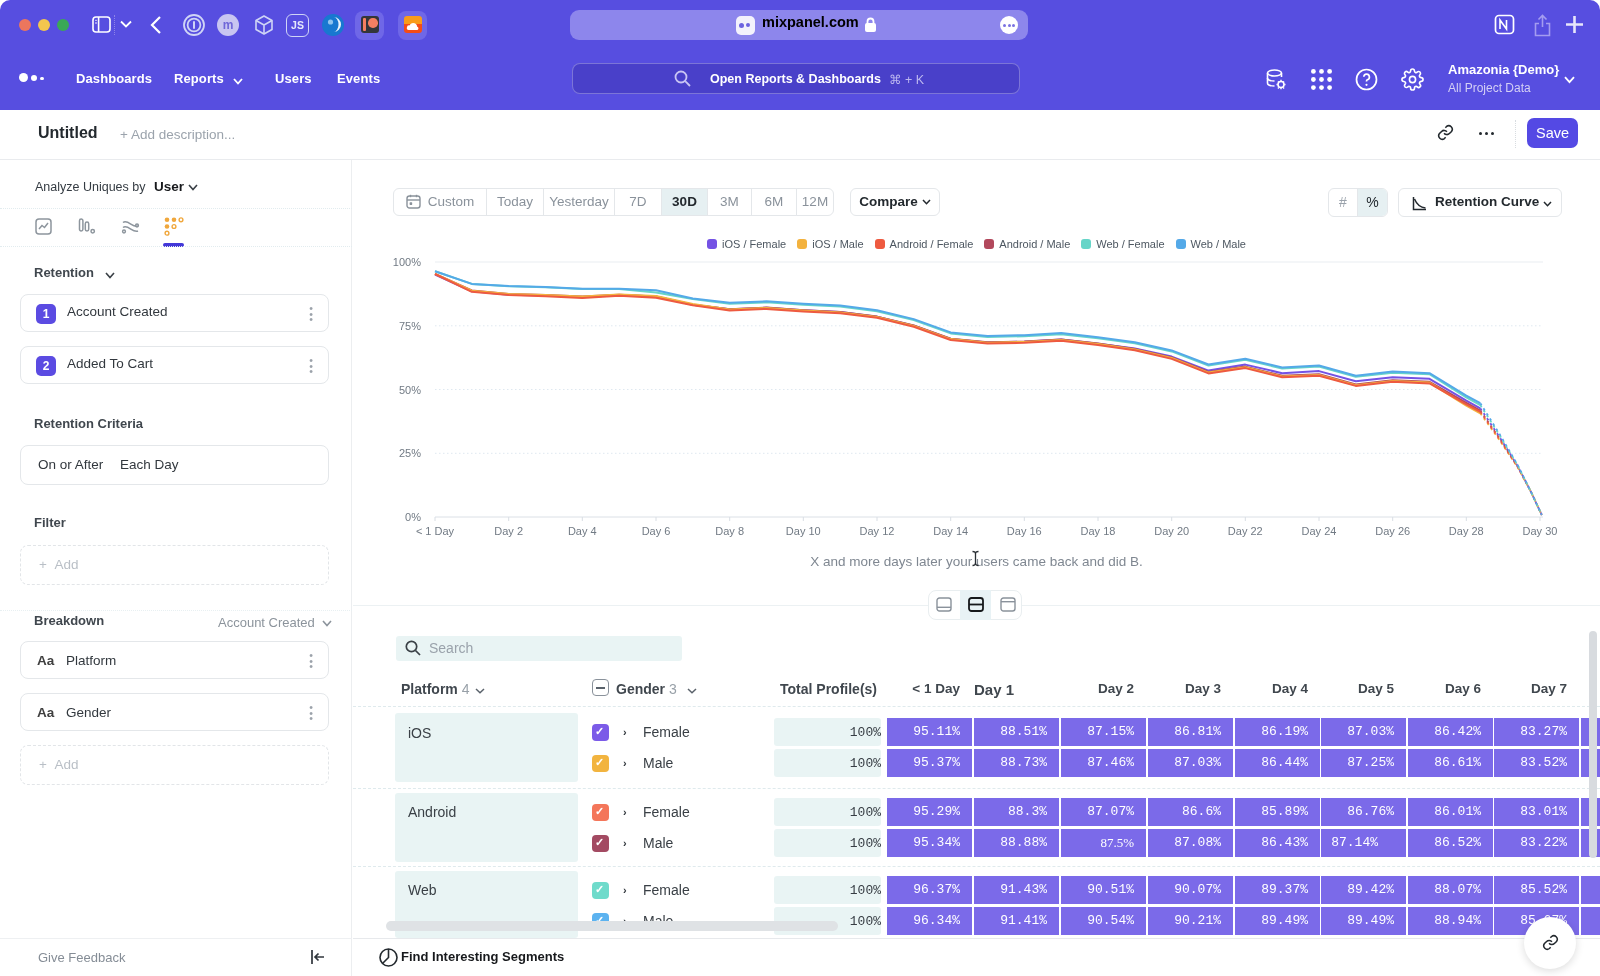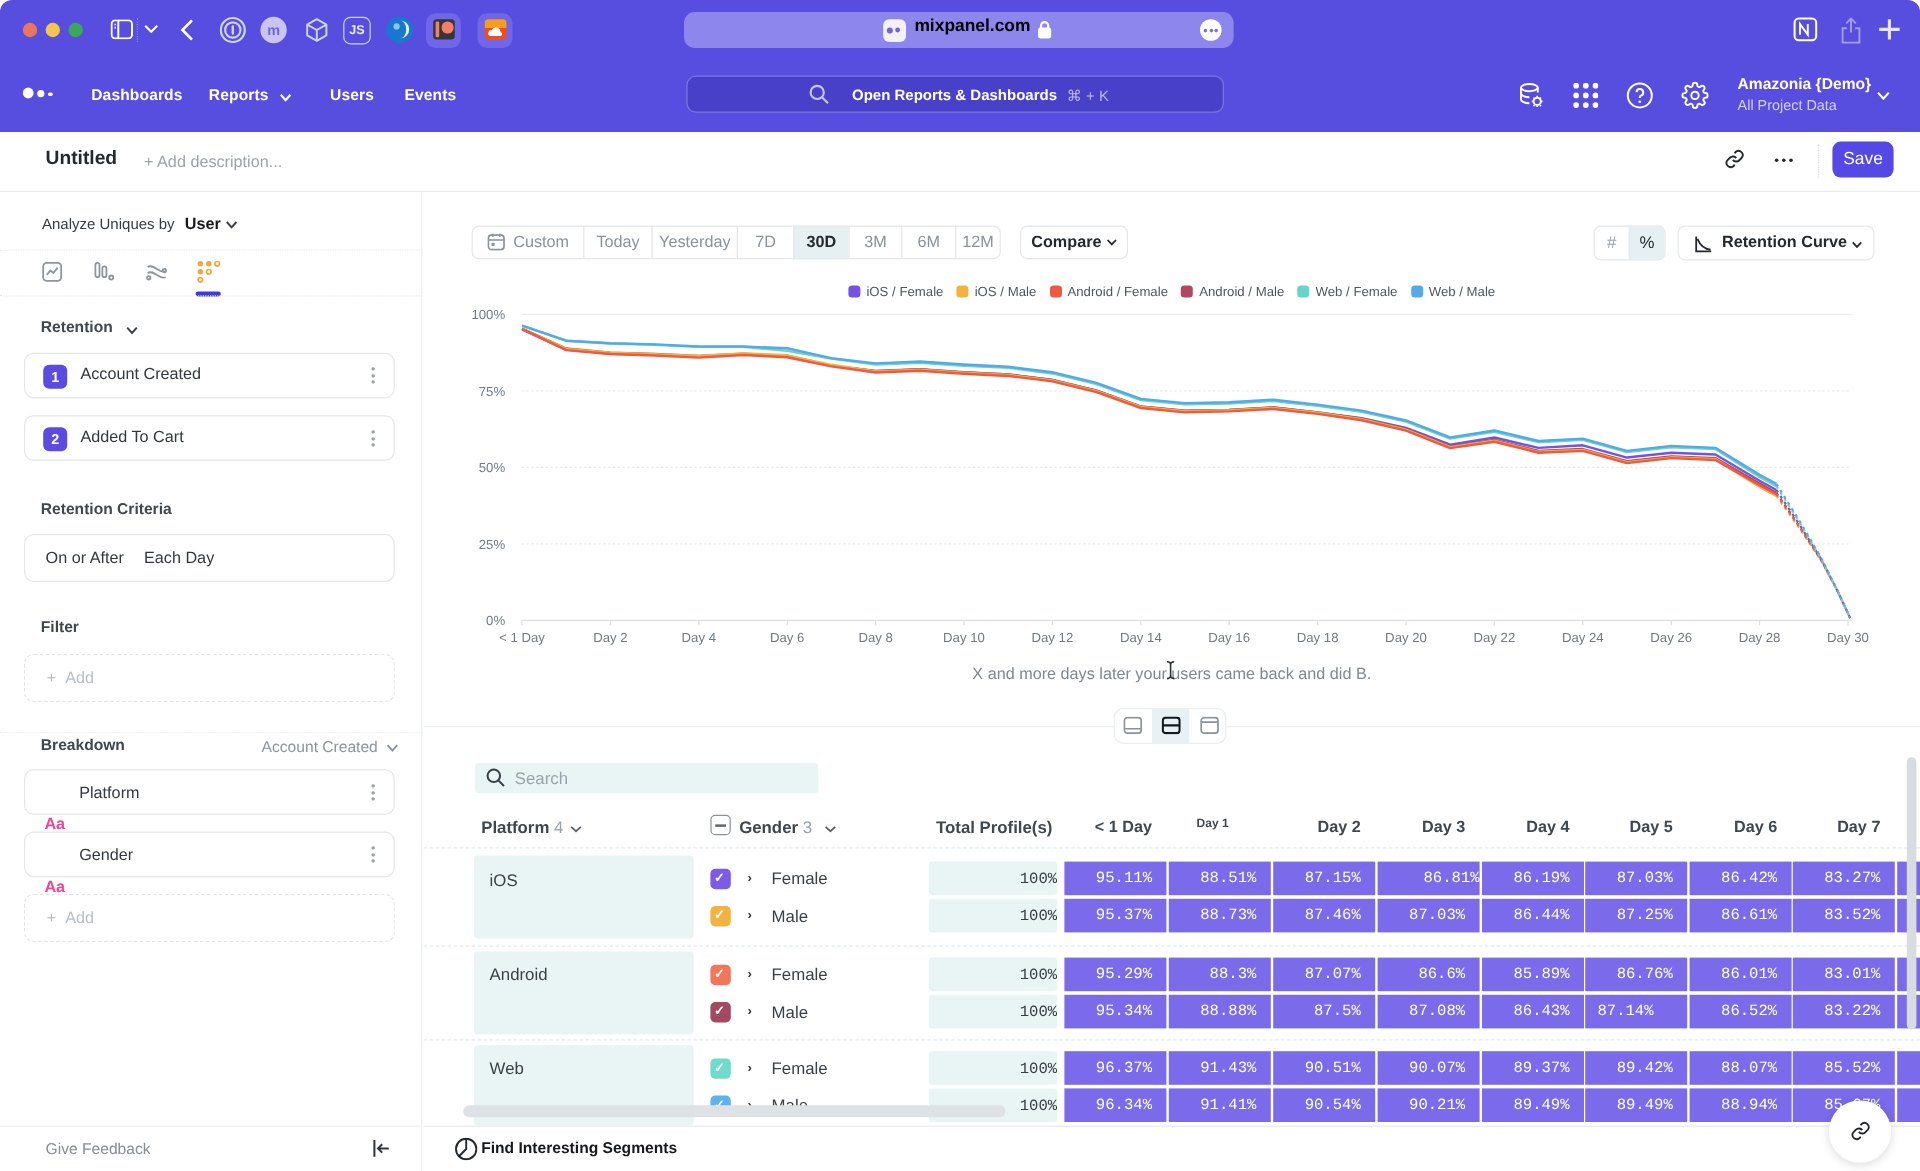--- a/index.html
+++ b/index.html
@@ -12,21 +12,21 @@
 .navlink { position:absolute; top:21px; color:#fff; font-size:13px; font-weight:700; letter-spacing:.1px; }
 
 #hdr { position:absolute; left:0; top:110px; width:1600px; height:50px; background:#fff; border-bottom:1px solid #e9ebee; }
 
 #side { position:absolute; left:0; top:160px; width:352px; height:778px; background:#fff; border-right:1px solid #eceef0; }
 .scard { position:absolute; left:20px; width:309px; height:38px; border:1px solid #e4e7ea; border-radius:8px; background:#fff; }
 .badge { position:absolute; left:15px; top:9px; width:20px; height:20px; background:#5b4be2; border-radius:5px; color:#fff; font-size:12px; font-weight:700; text-align:center; line-height:20px; }
 .dots3 { position:absolute; right:15px; top:10px; color:#9ba2aa; font-size:10.5px; line-height:6px; width:4px; text-align:center; }
 .dots3 span { display:block; height:5.5px; }
 .shead { position:absolute; left:34px; color:#40474e; font-size:13px; font-weight:700; }
-.aa { position:absolute; left:16px; top:11px; color:#ec4899; font-size:13.5px; font-weight:700;margin-top:26px; }
+.aa { position:absolute; left:16px; top:11px; color:#404040; font-size:13.5px; font-weight:700; }
 .cardlabel { position:absolute; left:56px; top:11px; color:#32383e; font-size:13.5px; }
 .addbox { position:absolute; left:20px; width:309px; height:40px; border:1px dashed #e2e5e8; border-radius:8px; color:#b9bfc6; font-size:13.5px; }
 
 #main { position:absolute; left:353px; top:160px; width:1378px; height:778px; background:#fff; }
 .seg { border:1px solid #e4e7ea; background:#fff; color:#8a929b; font-size:13.5px; display:inline-block; text-align:center; }
 
 .pc { position:absolute; height:28px; background:#7b6ae9; color:#fff; font-family:"Liberation Mono",monospace; font-size:13px; text-align:right; line-height:28px; }
 .shim { position:absolute; background:#e9f4f4; border-radius:3px; }
 .ckb { position:absolute; width:17px; height:17px; border-radius:4px; }
 .ckb:after { content:"\2713"; position:absolute; left:3px; top:1px; color:#fff; font-size:11px; font-weight:700; }
@@ -415,21 +415,21 @@
       <polyline points="1,1 5,4.7 9,1"></polyline>
     </svg>
   <div class="abs" style="left:239px;top:519px;width:17px;height:17px;border:1.5px solid #8a929b;border-radius:4px;"></div>
   <div class="abs" style="left:243px;top:526.5px;width:9px;height:2px;background:#5a626b;"></div>
   <div class="abs" style="left:263px;top:521px;color:#40474e;font-size:14px;font-weight:700;">Gender <span style="color:#98a0a8;font-weight:400;">3</span></div>
   <svg class="abs" style="left:334px;top:528px" width="10" height="6" viewBox="0 0 10 6" fill="none" stroke="#5a626b" stroke-width="1.5">
       <polyline points="1,1 5,4.7 9,1"></polyline>
     </svg>
   <div class="abs" style="left:380px;top:521px;width:144px;text-align:right;color:#40474e;font-size:14px;font-weight:700;">Total Profile(s)</div>
   <div class="abs" style="left:534px;top:521px;width:73px;text-align:right;color:#40474e;font-size:13.5px;font-weight:700;">&lt; 1 Day</div>
-  <div class="abs" style="left:621px;top:521px;width:73px;text-align:center;color:#40474e;font-size:10px;font-weight:700;">Day 1</div>
+  <div class="abs" style="left:621px;top:521px;width:73px;text-align:left;color:#40474e;font-size:15px;font-weight:700;">Day 1</div>
   <div class="abs" style="left:708px;top:521px;width:73px;text-align:right;color:#40474e;font-size:13.5px;font-weight:700;">Day 2</div>
   <div class="abs" style="left:795px;top:521px;width:73px;text-align:right;color:#40474e;font-size:13.5px;font-weight:700;">Day 3</div>
   <div class="abs" style="left:882px;top:521px;width:73px;text-align:right;color:#40474e;font-size:13.5px;font-weight:700;">Day 4</div>
   <div class="abs" style="left:968px;top:521px;width:73px;text-align:right;color:#40474e;font-size:13.5px;font-weight:700;">Day 5</div>
   <div class="abs" style="left:1055px;top:521px;width:73px;text-align:right;color:#40474e;font-size:13.5px;font-weight:700;">Day 6</div>
   <div class="abs" style="left:1141px;top:521px;width:73px;text-align:right;color:#40474e;font-size:13.5px;font-weight:700;">Day 7</div>
 
   <div class="abs" style="left:0;top:546px;width:1247px;border-top:1px dashed #dfeaed;"></div>
   <div class="abs" style="left:0;top:628px;width:1247px;border-top:1px dashed #dfeaed;"></div>
   <div class="abs" style="left:0;top:706px;width:1247px;border-top:1px dashed #dfeaed;"></div>
@@ -471,21 +471,21 @@
   <div class="r100" style="left:420px;top:565px;">100%</div>
   <div class="r100" style="left:420px;top:596px;">100%</div>
   <div class="r100" style="left:420px;top:645px;">100%</div>
   <div class="r100" style="left:420px;top:676px;">100%</div>
   <div class="r100" style="left:420px;top:723px;">100%</div>
   <div class="r100" style="left:420px;top:754px;">100%</div>
 
   <div class="pc" style="left:534px;top:558px;width:85px;padding-right:12px;">95.11%</div>
   <div class="pc" style="left:621px;top:558px;width:85px;padding-right:12px;">88.51%</div>
   <div class="pc" style="left:708px;top:558px;width:85px;padding-right:12px;">87.15%</div>
-  <div class="pc" style="left:795px;top:558px;width:85px;">86.81%</div>
+  <div class="pc" style="left:795px;top:558px;width:85px;padding-right:12px;">86.81%</div>
   <div class="pc" style="left:882px;top:558px;width:85px;padding-right:12px;">86.19%</div>
   <div class="pc" style="left:968px;top:558px;width:85px;padding-right:12px;">87.03%</div>
   <div class="pc" style="left:1055px;top:558px;width:85px;padding-right:12px;">86.42%</div>
   <div class="pc" style="left:1141px;top:558px;width:85px;padding-right:12px;">83.27%</div>
   <div class="pc" style="left:1228px;top:558px;width:19px;"></div>
   <div class="pc" style="left:534px;top:589px;width:85px;padding-right:12px;">95.37%</div>
   <div class="pc" style="left:621px;top:589px;width:85px;padding-right:12px;">88.73%</div>
   <div class="pc" style="left:708px;top:589px;width:85px;padding-right:12px;">87.46%</div>
   <div class="pc" style="left:795px;top:589px;width:85px;padding-right:12px;">87.03%</div>
   <div class="pc" style="left:882px;top:589px;width:85px;padding-right:12px;">86.44%</div>
@@ -497,21 +497,21 @@
   <div class="pc" style="left:621px;top:638px;width:85px;padding-right:12px;">88.3%</div>
   <div class="pc" style="left:708px;top:638px;width:85px;padding-right:12px;">87.07%</div>
   <div class="pc" style="left:795px;top:638px;width:85px;padding-right:12px;">86.6%</div>
   <div class="pc" style="left:882px;top:638px;width:85px;padding-right:12px;">85.89%</div>
   <div class="pc" style="left:968px;top:638px;width:85px;padding-right:12px;">86.76%</div>
   <div class="pc" style="left:1055px;top:638px;width:85px;padding-right:12px;">86.01%</div>
   <div class="pc" style="left:1141px;top:638px;width:85px;padding-right:12px;">83.01%</div>
   <div class="pc" style="left:1228px;top:638px;width:19px;"></div>
   <div class="pc" style="left:534px;top:669px;width:85px;padding-right:12px;">95.34%</div>
   <div class="pc" style="left:621px;top:669px;width:85px;padding-right:12px;">88.88%</div>
-  <div class="pc" style="left:708px;top:669px;width:85px;padding-right:12px;">87.5%</div>
+  <div class="pc" style="left:708px;top:669px;width:85px;padding-right:12px;font-family:Liberation Serif, serif;">87.5%</div>
   <div class="pc" style="left:795px;top:669px;width:85px;padding-right:12px;">87.08%</div>
   <div class="pc" style="left:882px;top:669px;width:85px;padding-right:12px;">86.43%</div>
   <div class="pc" style="left:968px;top:669px;width:85px;padding-right:28px;">87.14%</div>
   <div class="pc" style="left:1055px;top:669px;width:85px;padding-right:12px;">86.52%</div>
   <div class="pc" style="left:1141px;top:669px;width:85px;padding-right:12px;">83.22%</div>
   <div class="pc" style="left:1228px;top:669px;width:19px;"></div>
   <div class="pc" style="left:534px;top:716px;width:85px;padding-right:12px;">96.37%</div>
   <div class="pc" style="left:621px;top:716px;width:85px;padding-right:12px;">91.43%</div>
   <div class="pc" style="left:708px;top:716px;width:85px;padding-right:12px;">90.51%</div>
   <div class="pc" style="left:795px;top:716px;width:85px;padding-right:12px;">90.07%</div>

